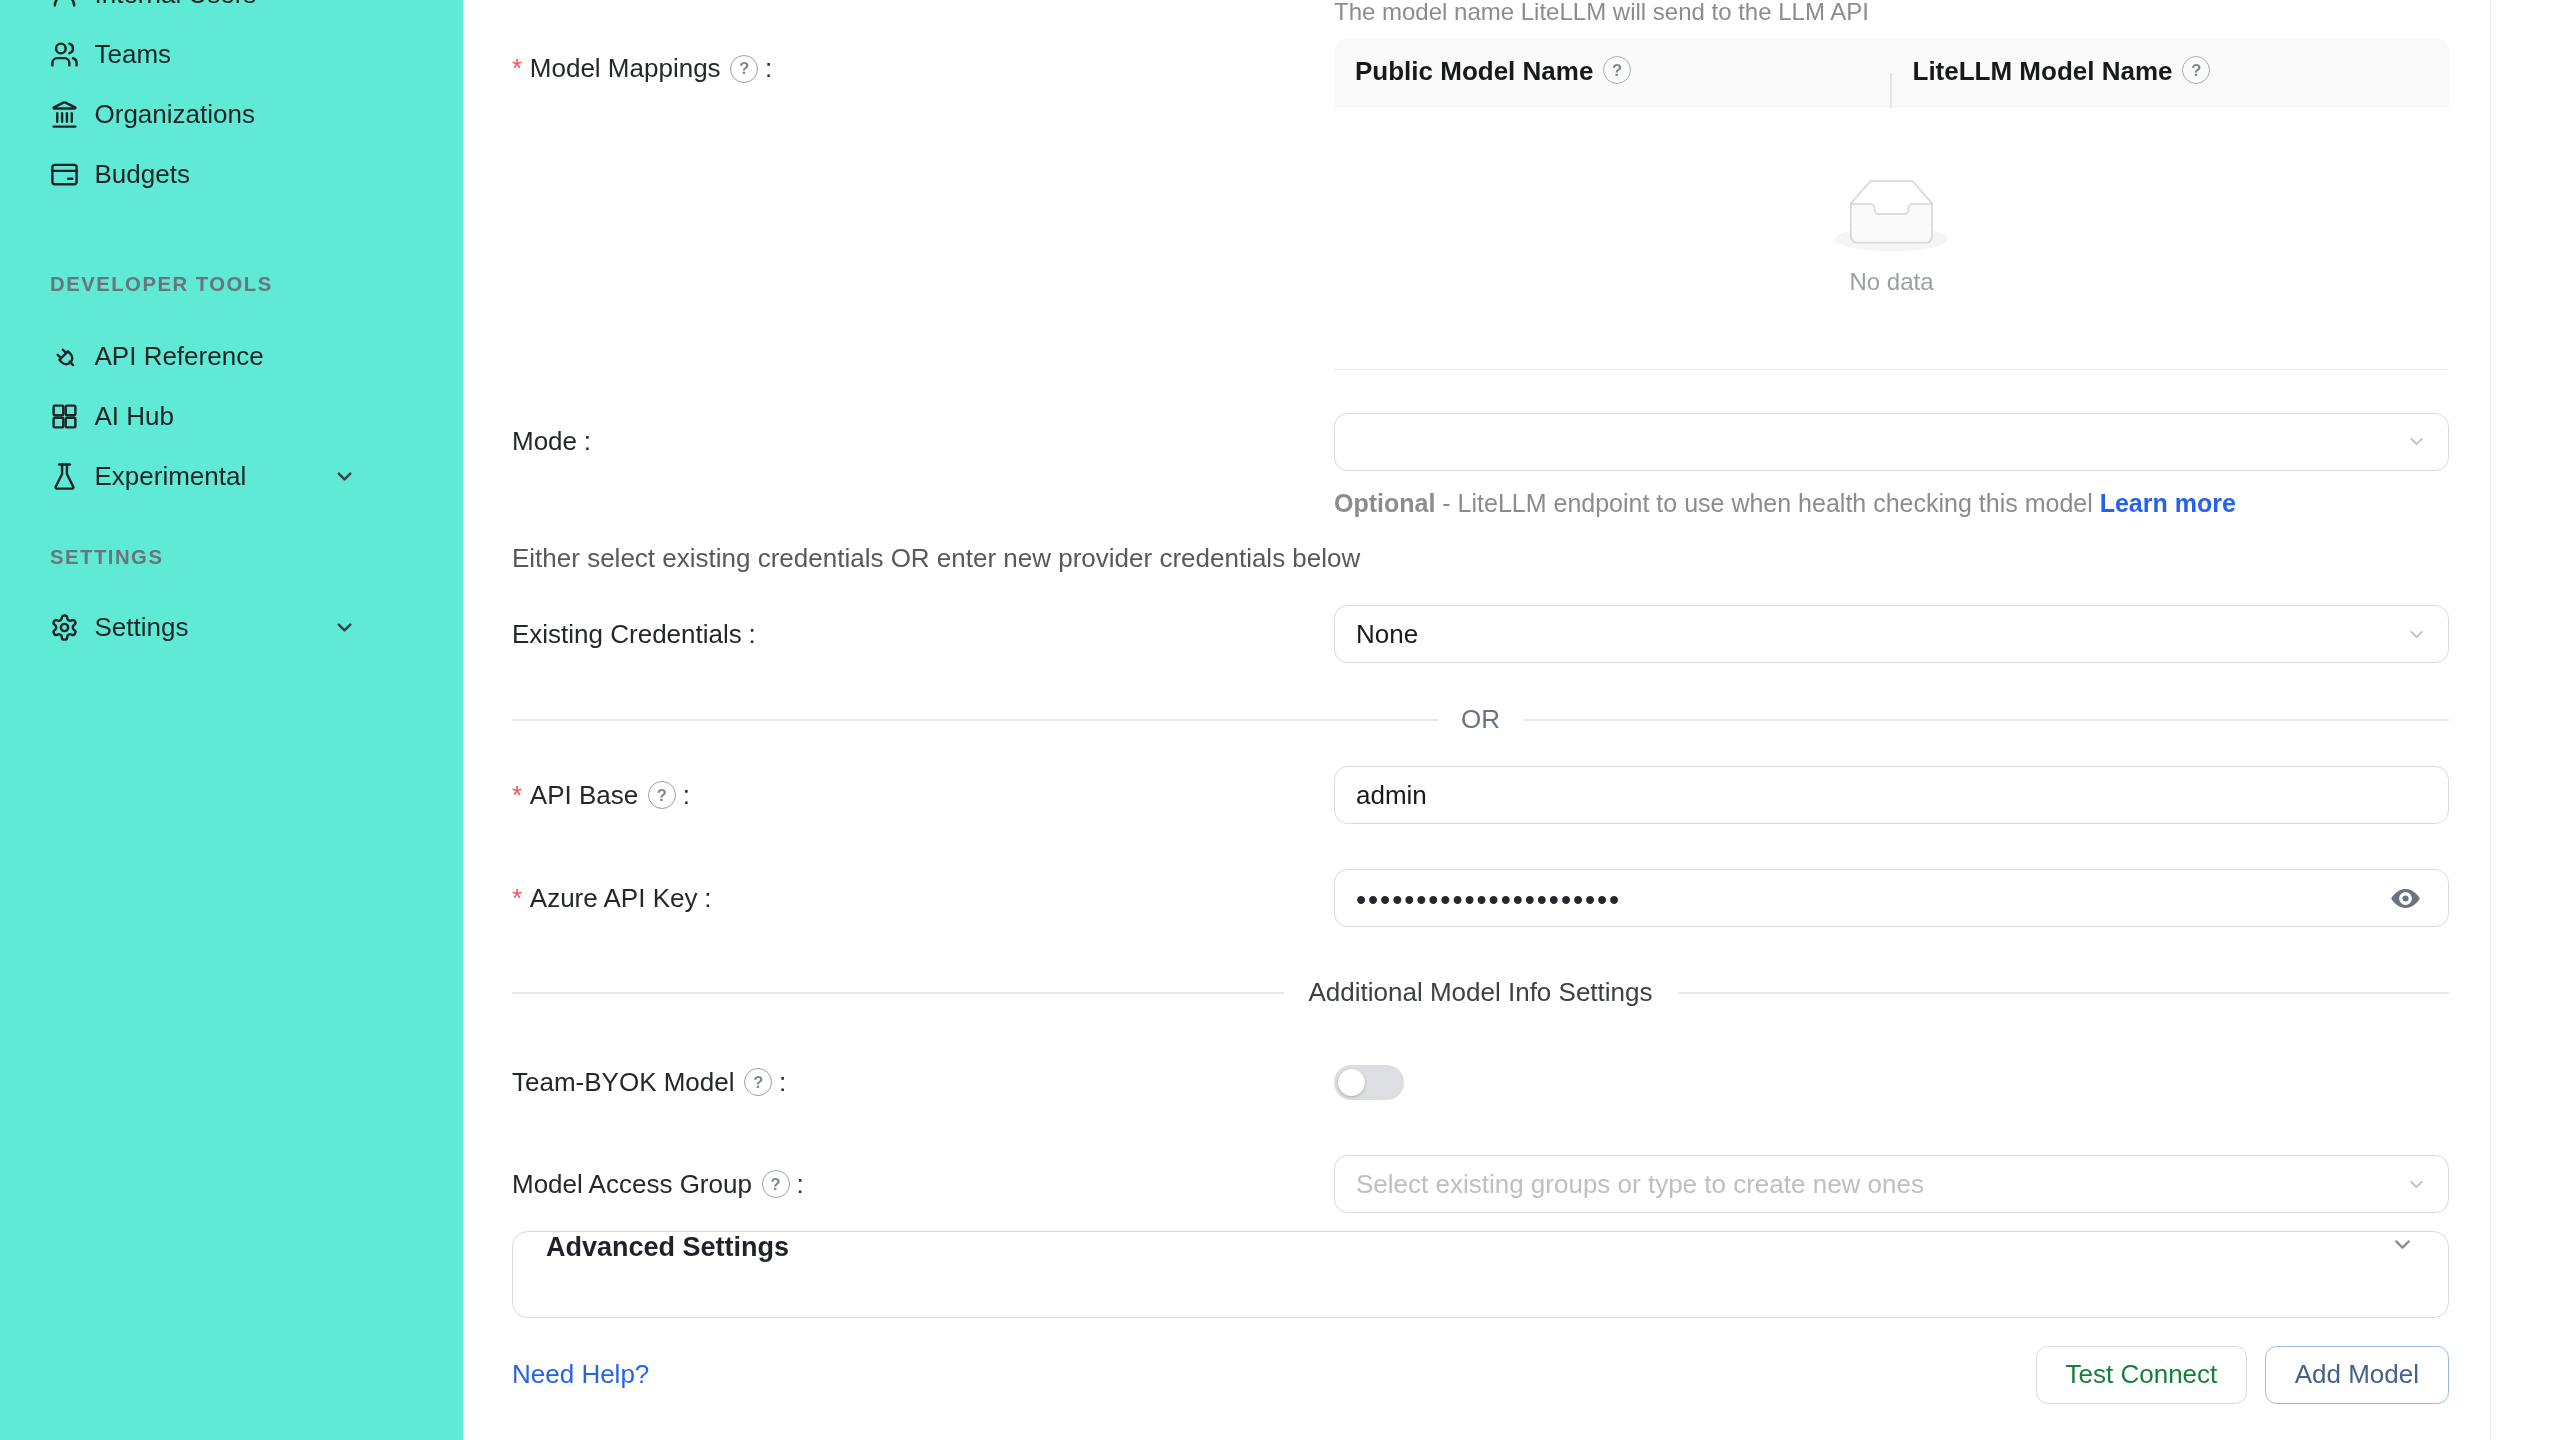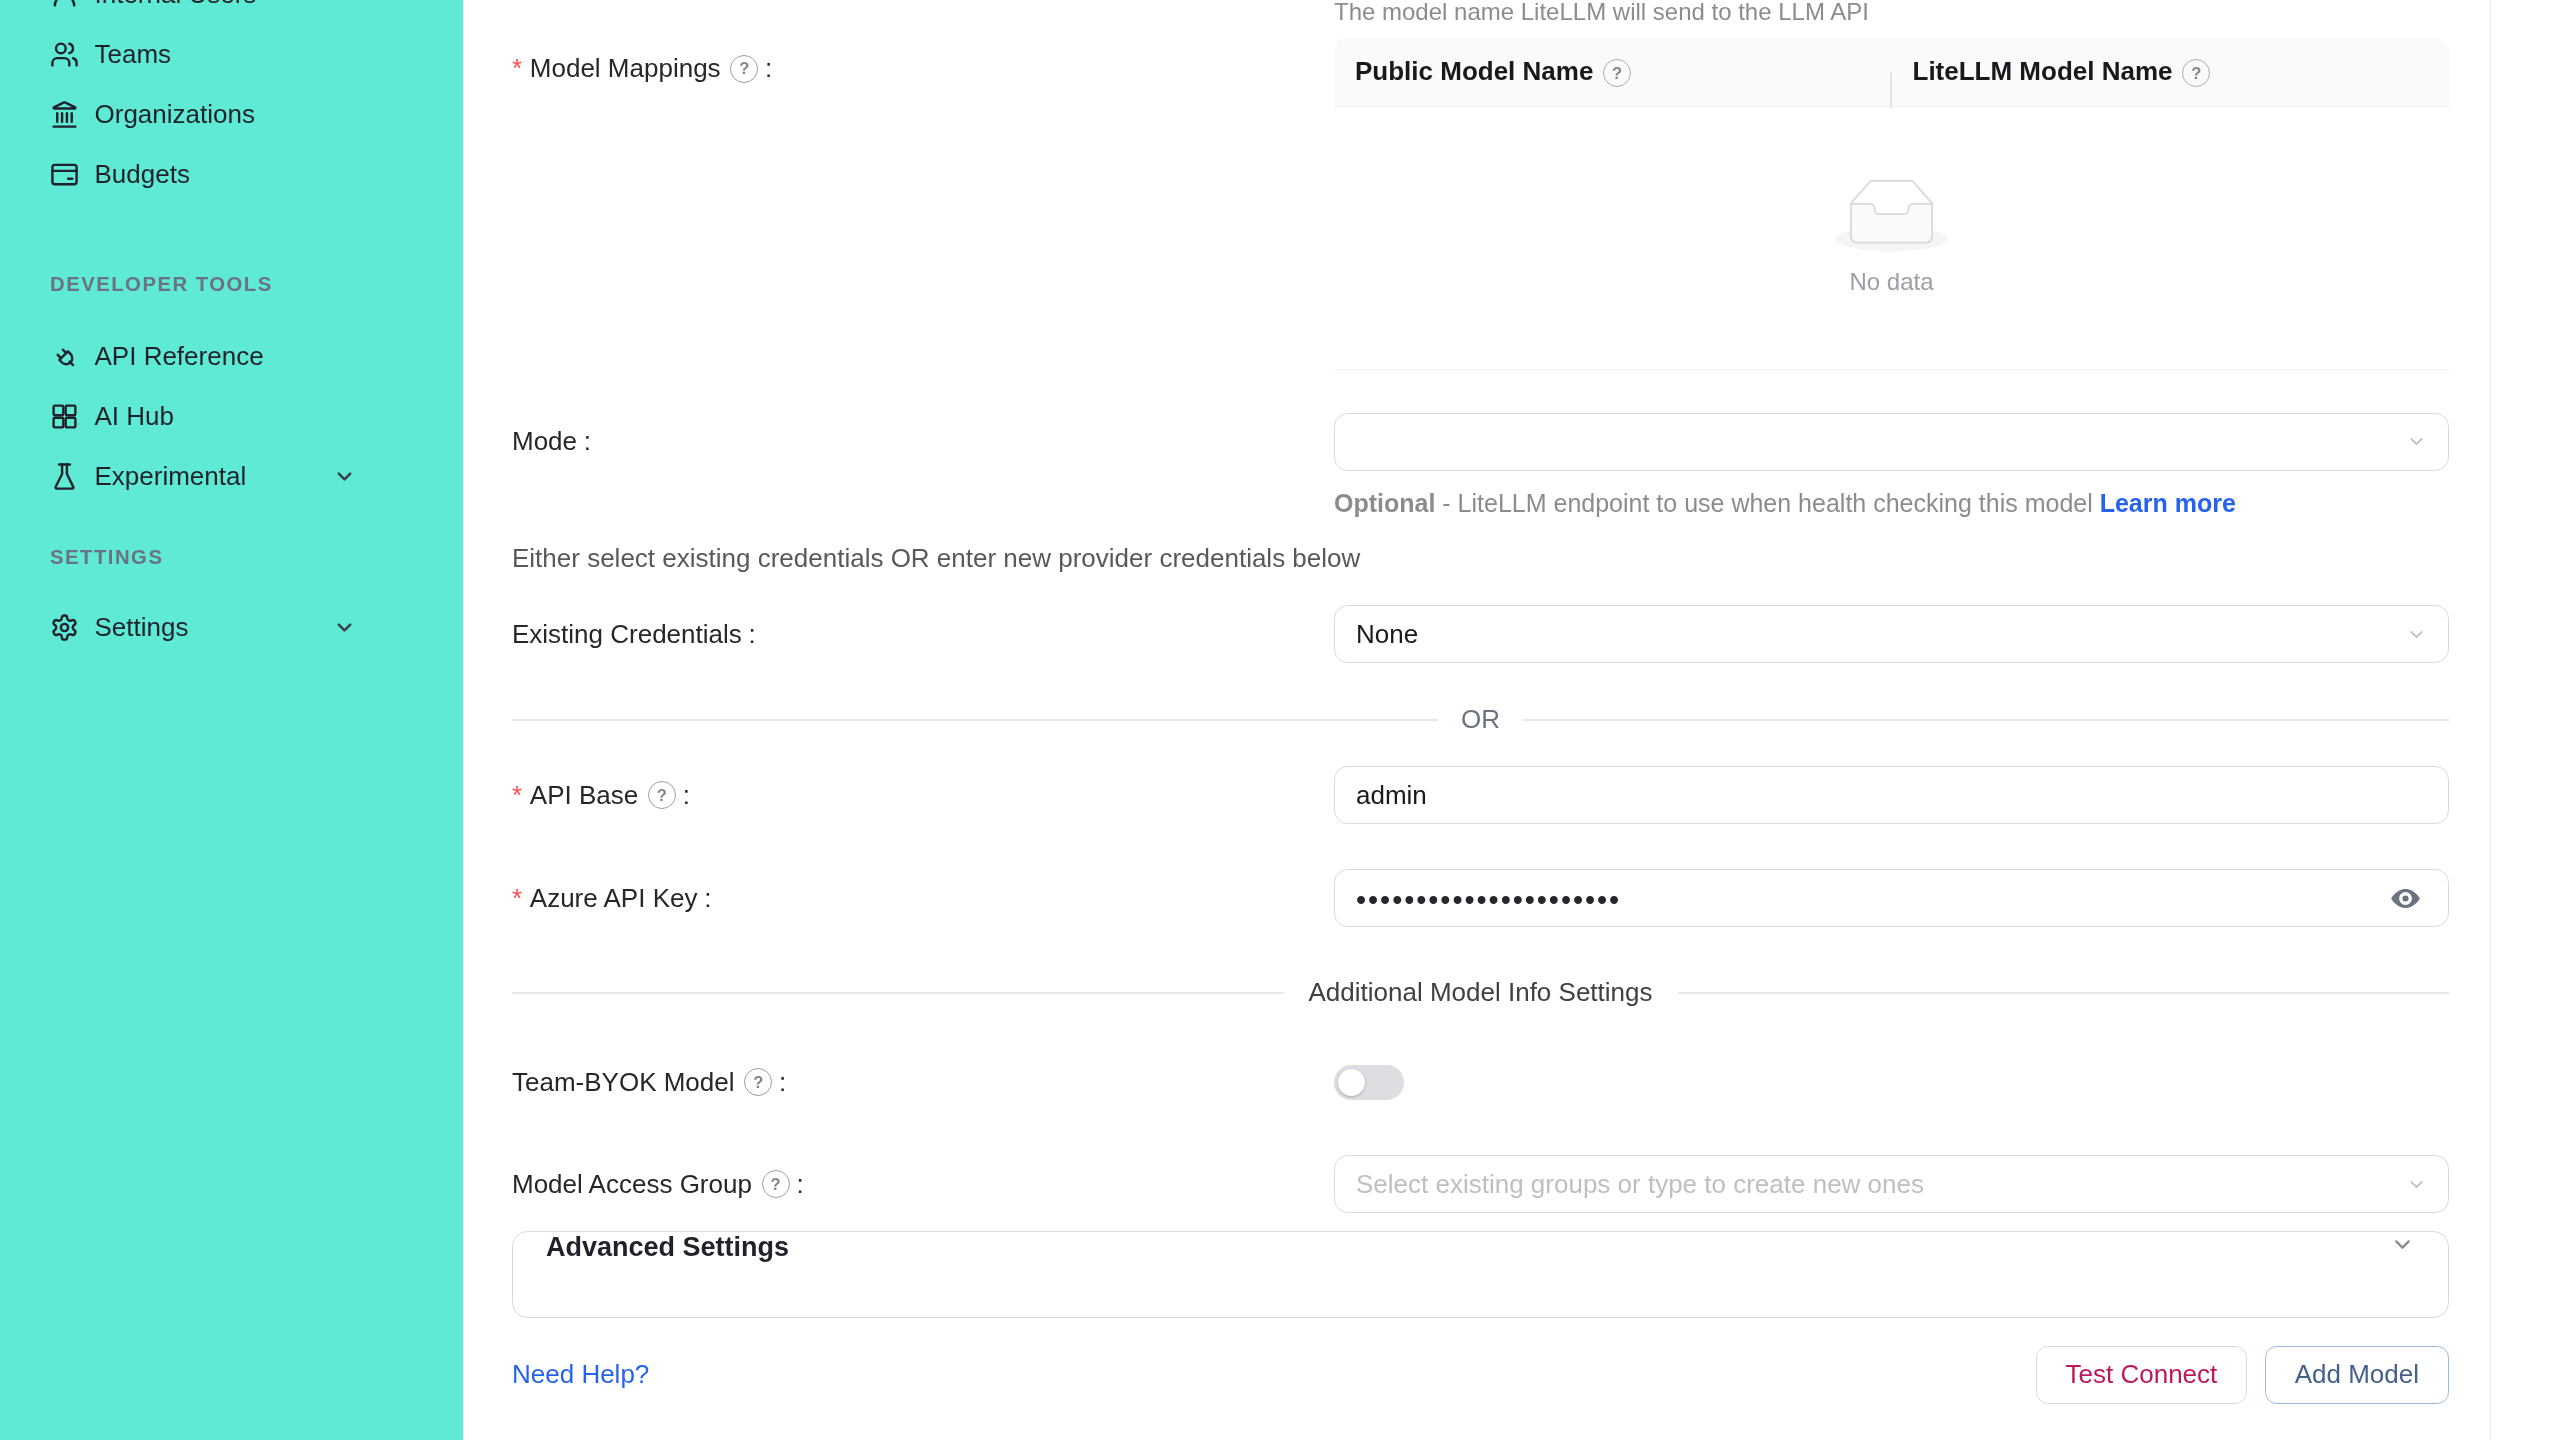--- a/index.html
+++ b/index.html
@@ -58,21 +58,21 @@
   
   .mm-row{margin-top:12.6px;}
   .mm-label{align-items:flex-start;padding-top:11.6px;}
   .mm-label .lbl-line{display:flex;align-items:center;height:39px;}
   .mm-table{width:100%;}
   .mm-head{
     display:flex;height:68px;background:#fafafa;border-radius:13.6px 13.6px 0 0;
     border-bottom:1.9px solid #f0f0f0;align-items:center;
   }
   .mm-th{
-    display:flex;align-items:flex-end;width:50%;padding:0 0 0 21px;
+    display:flex;align-items:flex-start;width:50%;padding:0 0 0 21px;
     font-size:26px;font-weight:700;color:#17191c;position:relative;box-sizing:border-box;
   }
   .mm-th.first::after{
     content:"";position:absolute;right:0;top:16.5px;height:35px;width:1.9px;background:#e4e4e6;
   }
   .mm-th .qicon{border-color:#a8adb3;}
   .mm-body{
     height:262px;border-bottom:1.9px solid #f0f0f0;
     display:flex;flex-direction:column;align-items:center;justify-content:center;
   }
@@ -130,21 +130,21 @@
   .adv-title{font-size:27px;font-weight:700;color:#1f2329;}
   .adv-panel .chev{margin-left:auto;display:flex;align-items:center;}
 
   .bottom-row{margin-top:28px;display:flex;align-items:center;height:58px;}
   .need-help{font-size:26px;color:#2563eb;text-decoration:none;cursor:pointer;}
   .btns{margin-left:auto;display:flex;gap:17.4px;}
   .btn{
     height:58px;border-radius:11.6px;background:#fff;display:flex;align-items:center;
     padding:0 29px;font-size:26px;cursor:pointer;box-sizing:border-box;
   }
-  .btn-default{border:1.9px solid #d9d9d9;color:#be185d;}
+  .btn-default{border:1.9px solid #d9d9d9;color:#15803d;}
   .btn-primary{border:1.9px solid #9cb9de;color:#44618c;}
 </style>
 </head>
 <body>
 
 <div class="app">
 
   <nav class="sidebar">
     <div class="side-list">
 

